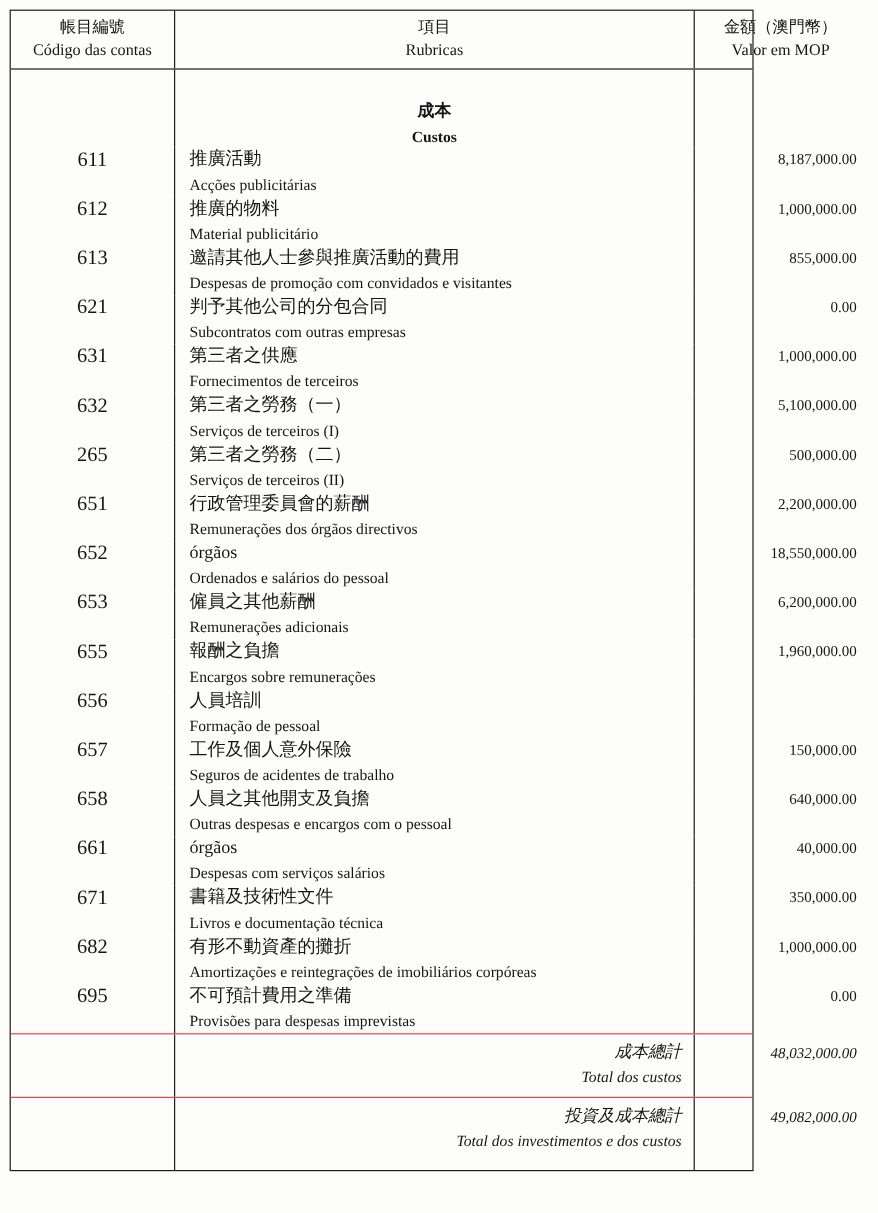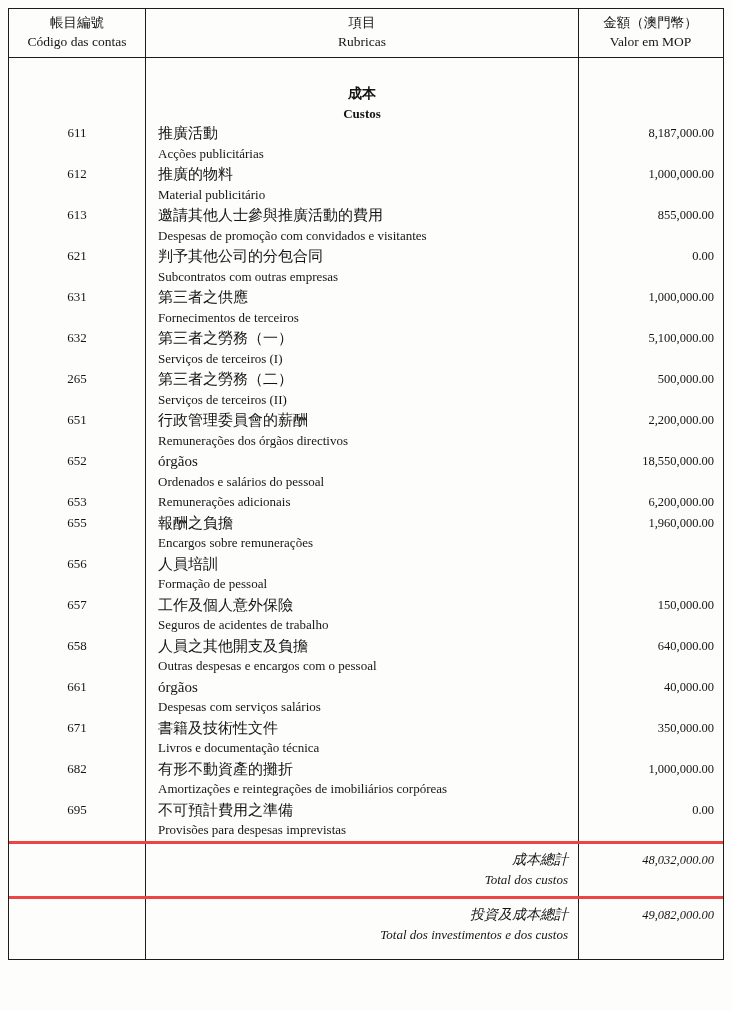--- a/index.html
+++ b/index.html
@@ -10,21 +10,21 @@
     color: #151515;
     position: relative;
   }
   .page {
     position: absolute; left: 0; top: 0;
     width: 732px; height: 1011px;
     background: #fdfdfb;
   }
   .table {
     position: absolute; left: 8px; top: 8px;
-    width: 716px;
+    width: 620px;
     border: 1.5px solid #1c1c1c;
     background: #fdfdfb;
   }
   .row { display: grid; grid-template-columns: 137px 433px 143px; }
   .cell { min-height: 1px; }
   .c1 { border-right: 1px solid #1c1c1c; text-align: center; }
   .c2 { border-right: 1px solid #1c1c1c; padding-left: 12px; }
   .c3 { text-align: right; padding-right: 8px; }
 
   
@@ -32,27 +32,27 @@
   .header-row .cell { text-align: center; padding: 5px 0 6px 0; }
   .header-row .c2 { padding-left: 0; }
   .hl { font-size: 13.5px; line-height: 18.5px; }
 
   
   .section-row .c2 { text-align: center; padding-left: 0; padding-top: 26px; font-weight: bold; }
   .section-row .zh { font-size: 14px; line-height: 20px; }
   .section-row .pt { font-size: 13px; line-height: 19px; }
 
   
-  .item-row .c1 { font-size: 13px; line-height: 20.5px; padding-top: 0; }
+  .item-row .c1 { font-size: 17px; line-height: 20.5px; padding-top: 0; }
   .item-row .zh { font-size: 15px; line-height: 20.5px; }
   .item-row .pt { font-size: 13px;   line-height: 20.5px; }
   .item-row .c3 { font-size: 12.5px; line-height: 20.5px; }
 
   
-  .total-row { border-top: 3px solid #ef4444; font-style: italic; }
+  .total-row { border-top: 1px solid #ef4444; font-style: italic; }
   .total-row .c2 { text-align: right; padding: 6px 10px 6px 0; }
   .total-row .zh { font-size: 14px; line-height: 20px; }
   .total-row .pt { font-size: 13px; line-height: 20px; }
   .total-row .c3 { font-size: 12.5px; line-height: 20px; padding-top: 6px; }
   .total-row.last .c2 { padding-bottom: 14px; }
 </style>
 </head>
 <body>
 
 <div class="page">
@@ -160,20 +160,21 @@
     <div class="cell c2">
       <div class="zh">órgãos</div>
       <div class="pt">Ordenados e salários do pessoal</div>
     </div>
     <div class="cell c3">18,550,000.00</div>
   </div>
 
   <div class="row item-row">
     <div class="cell c1">653</div>
     <div class="cell c2">
+      <div class="zh">僱員之其他薪酬</div>
       <div class="pt">Remunerações adicionais</div>
     </div>
     <div class="cell c3">6,200,000.00</div>
   </div>
 
   <div class="row item-row">
     <div class="cell c1">655</div>
     <div class="cell c2">
       <div class="zh">報酬之負擔</div>
       <div class="pt">Encargos sobre remunerações</div>

